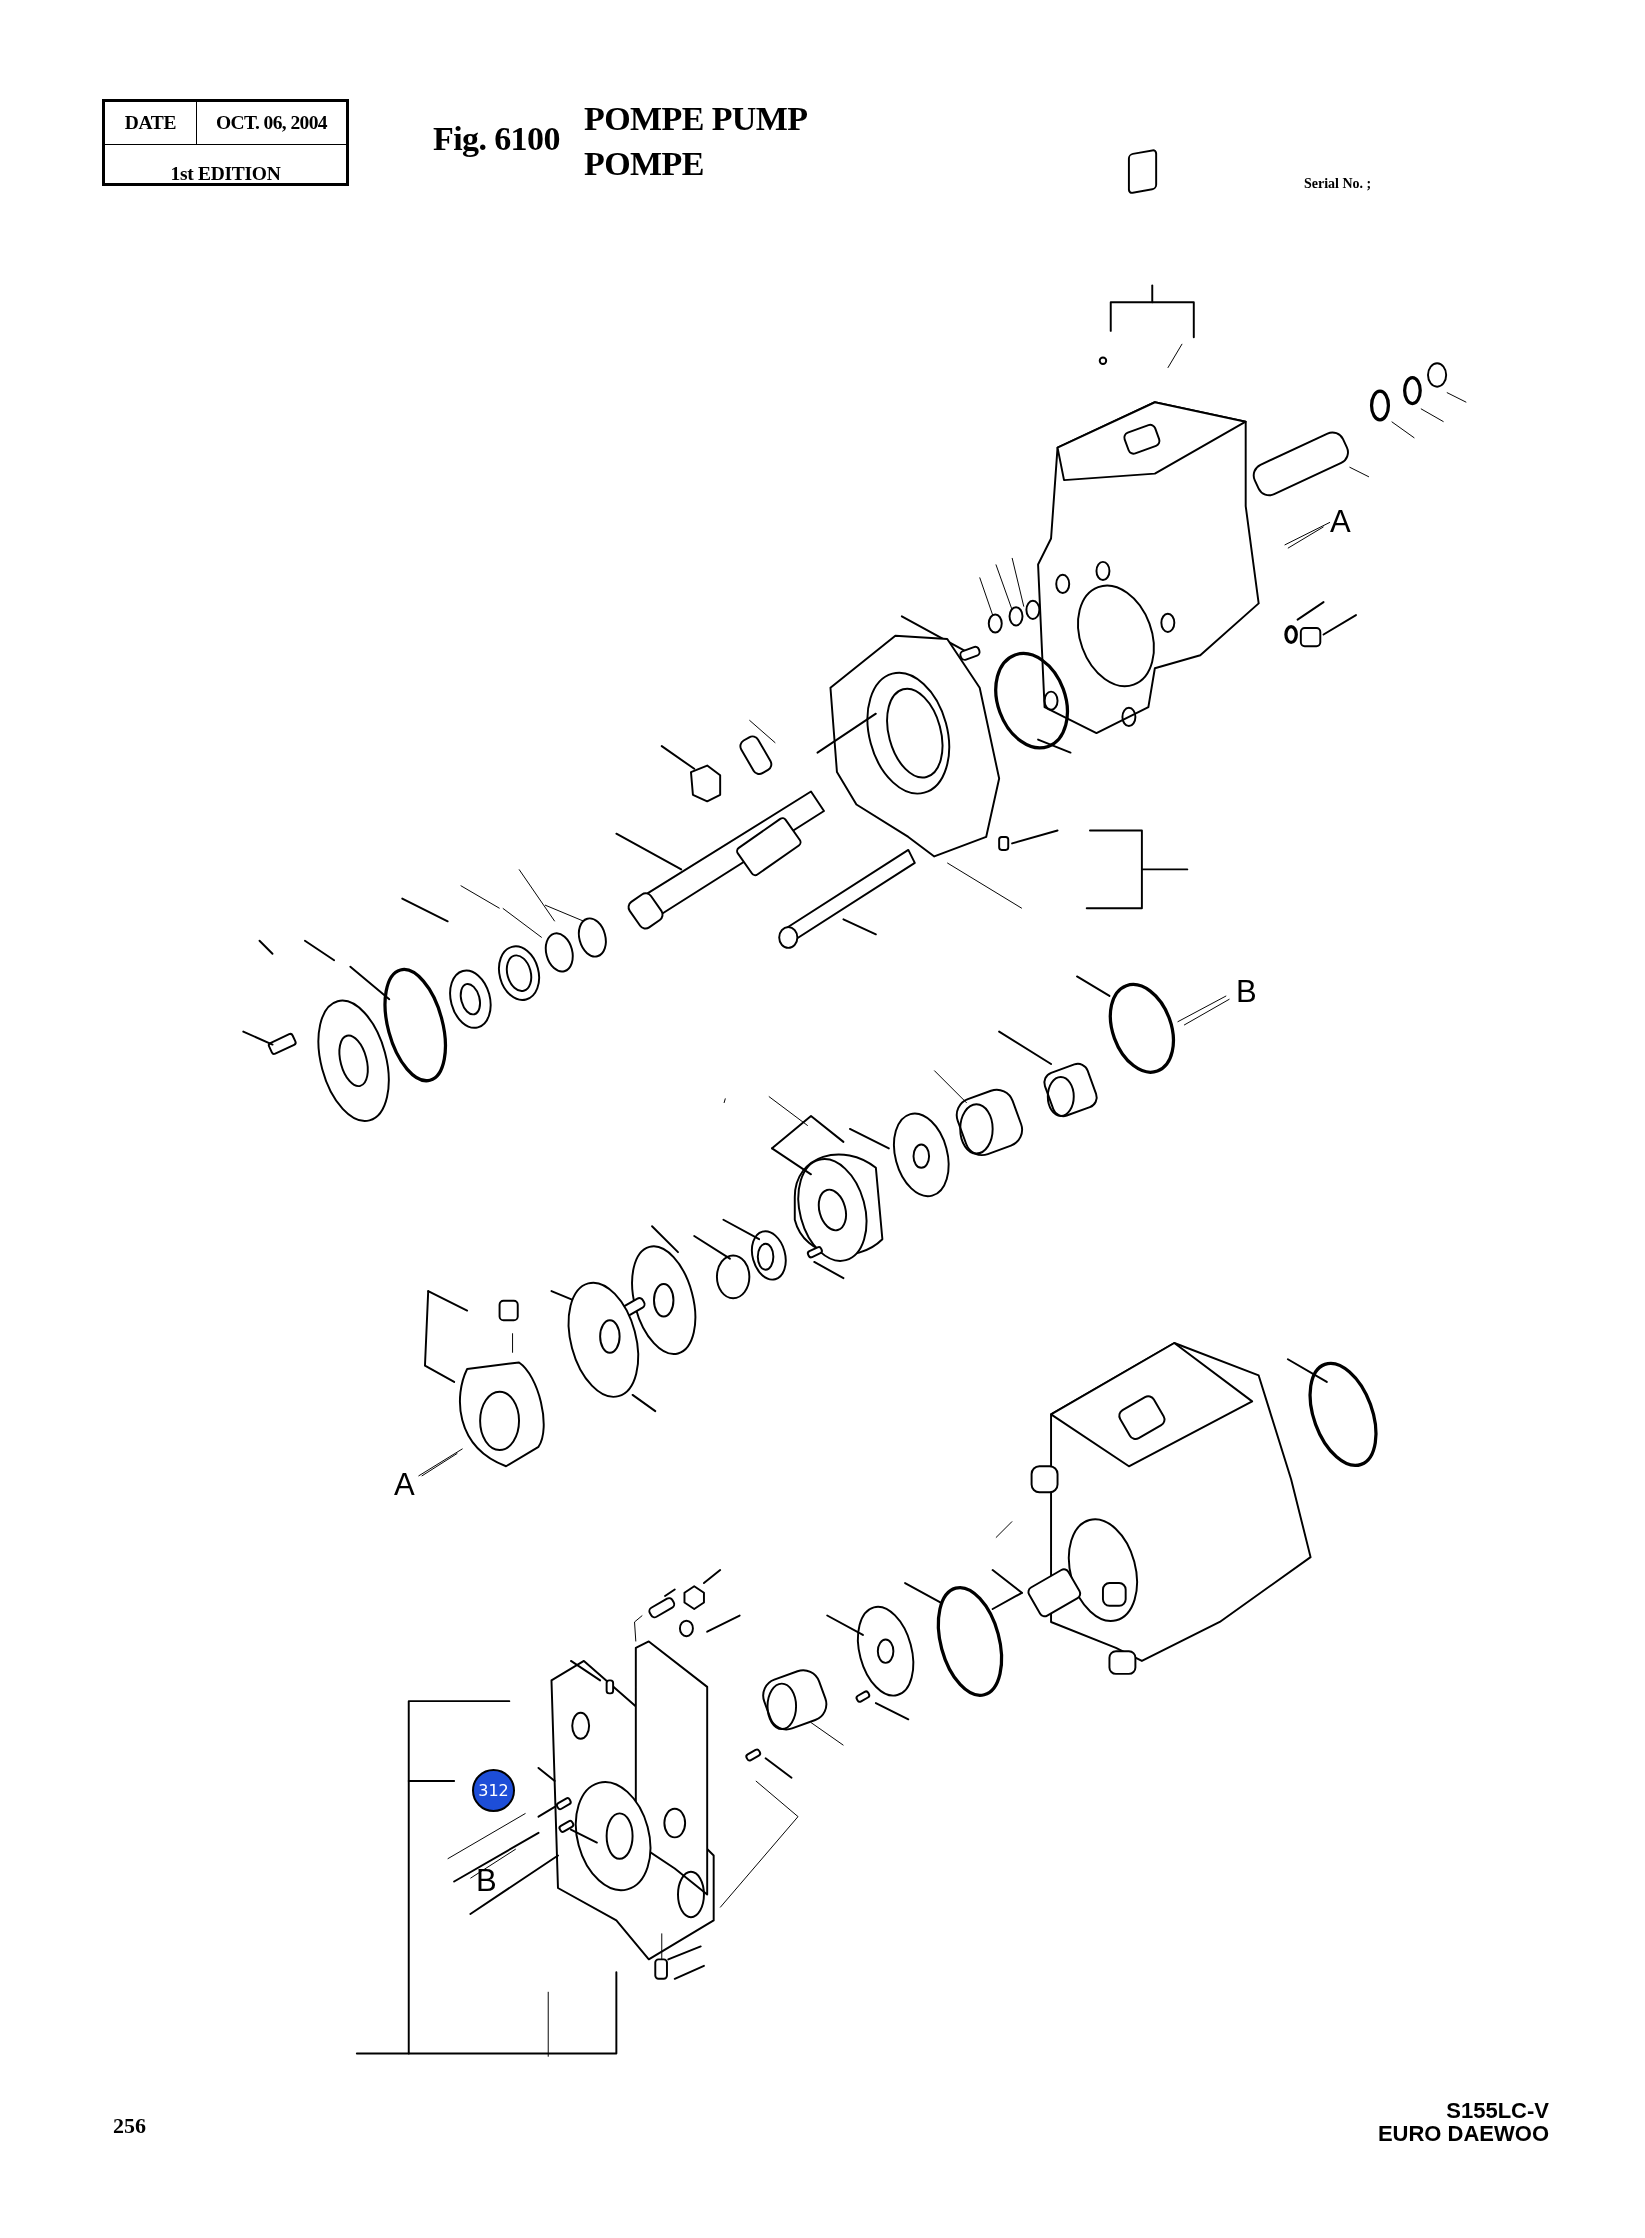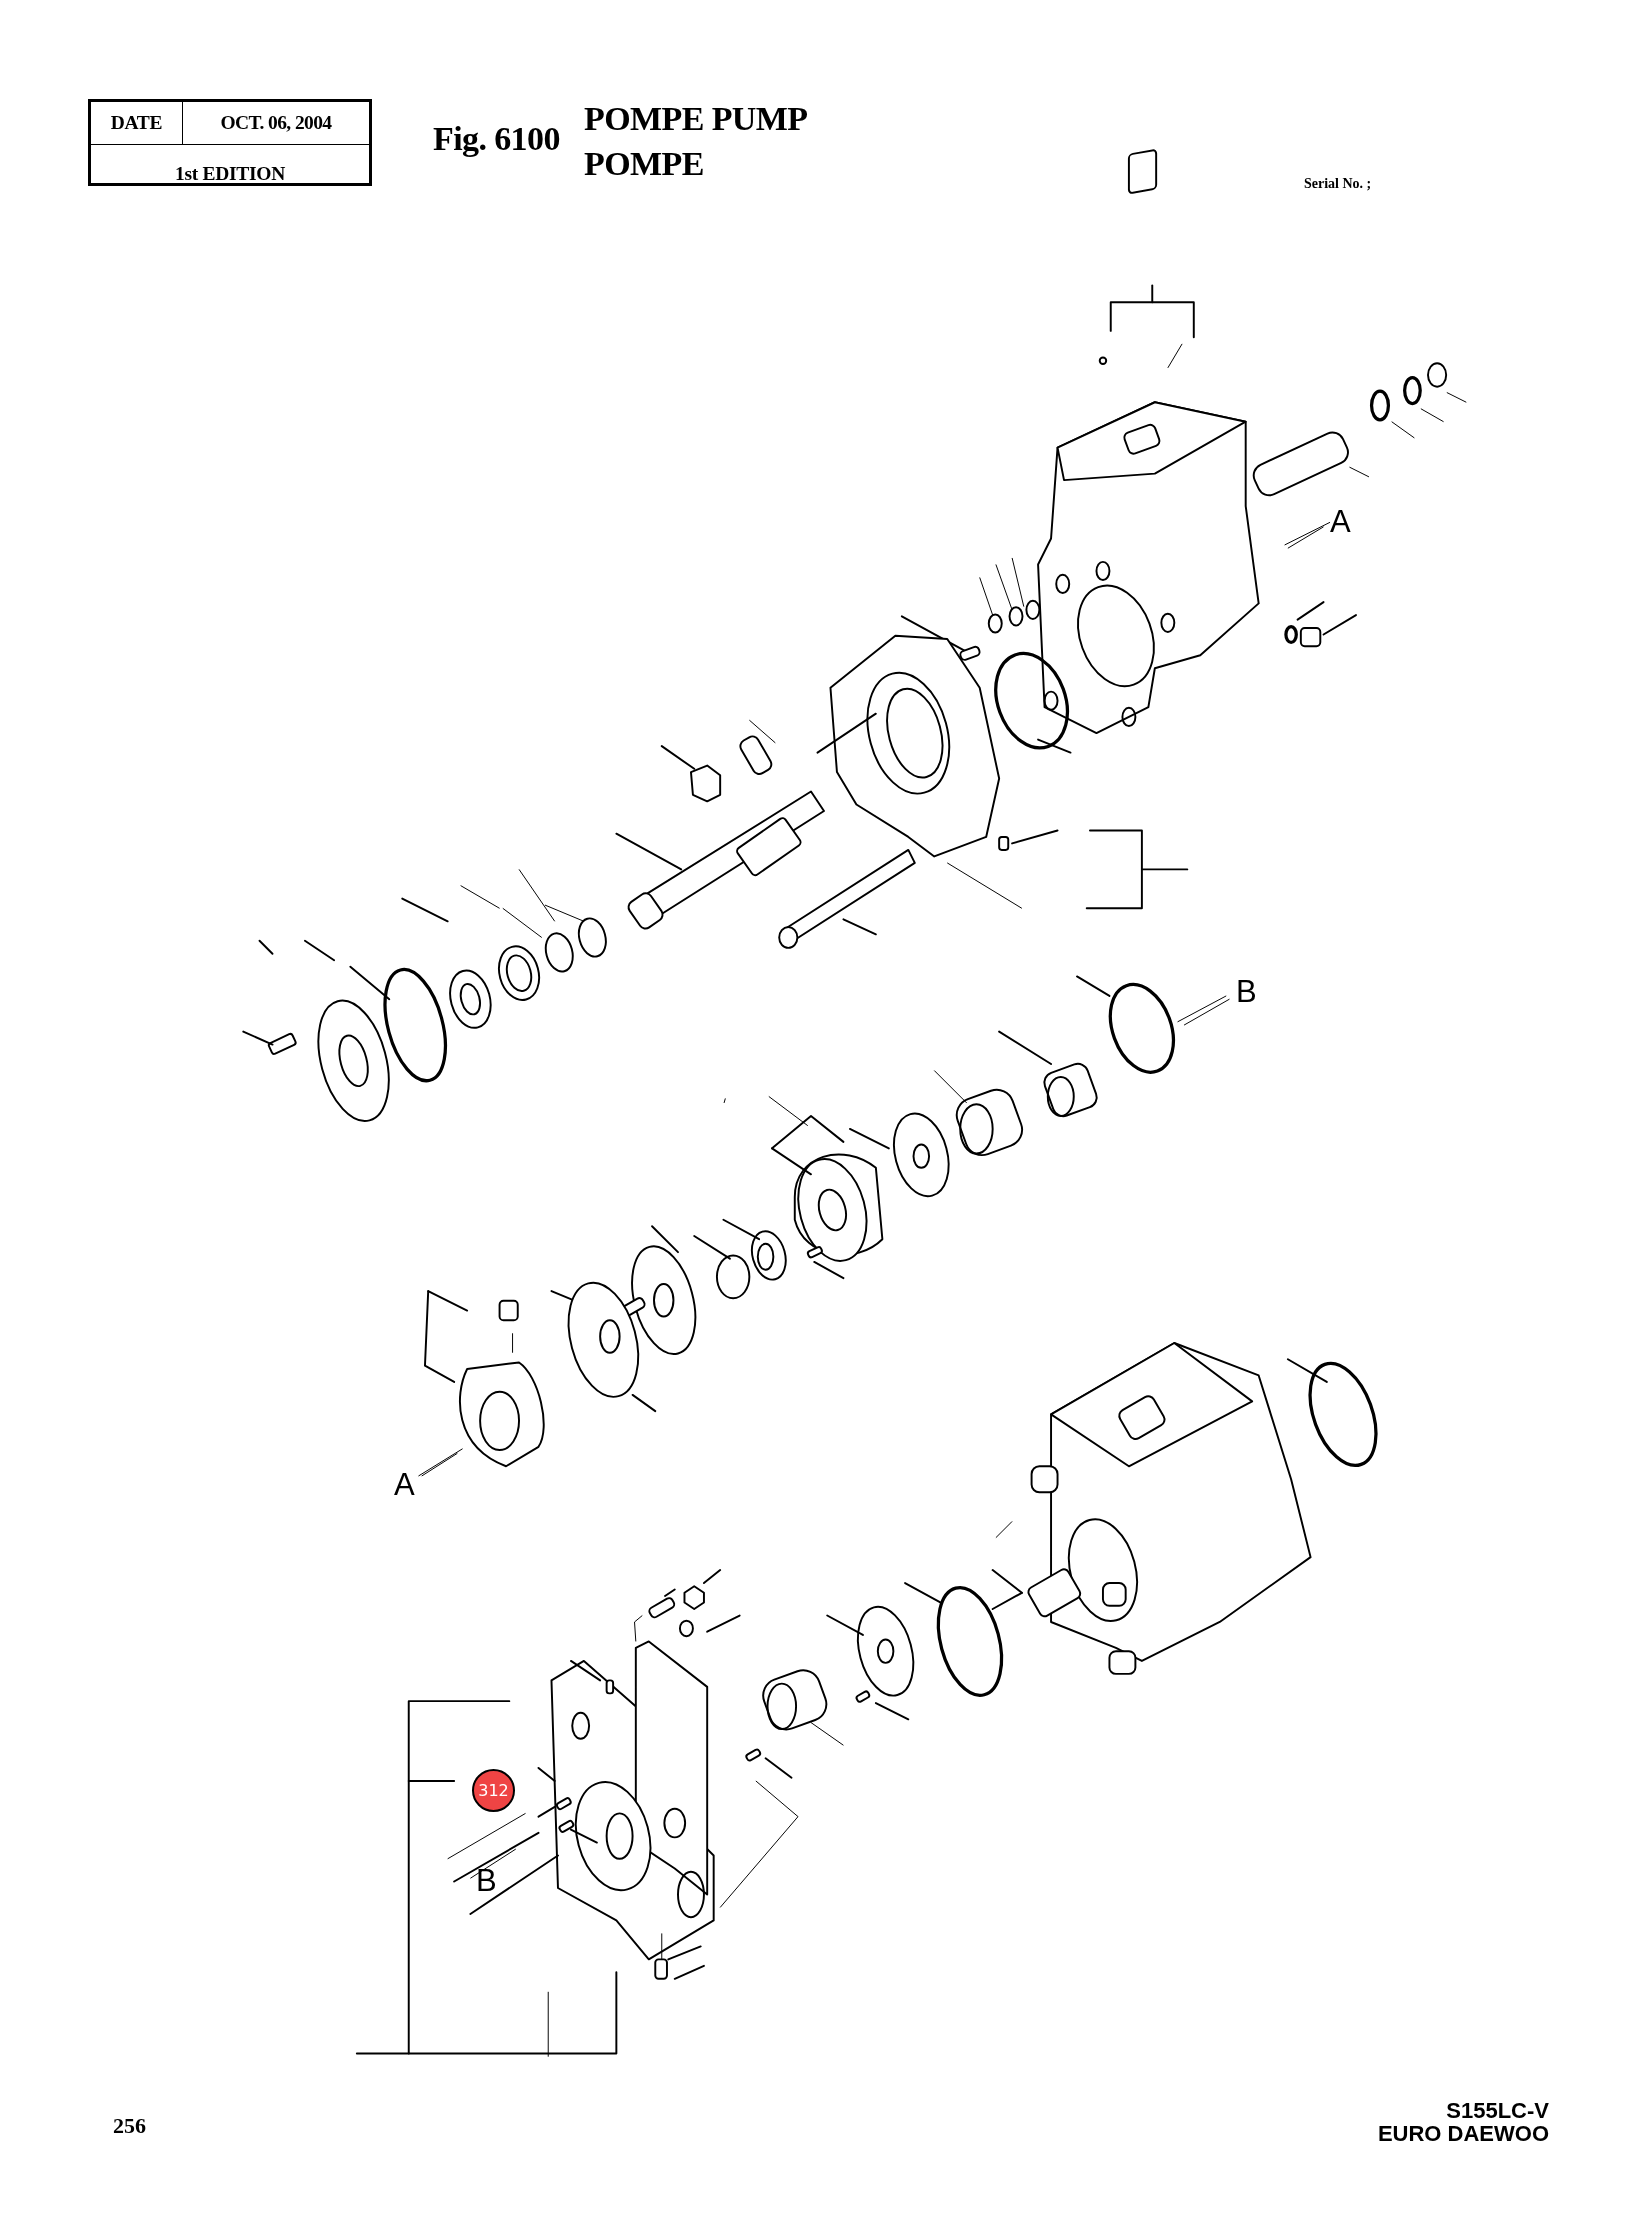--- a/index.html
+++ b/index.html
@@ -1,21 +1,21 @@
 <!DOCTYPE html>
 <html style="font-size:10.4px"><head>
 <meta charset="utf-8">
 <style>
   html, body { margin: 0; padding: 0; background: #ffffff; }
   body { width: 1646px; height: 2239px; position: relative; overflow: hidden;
          font-family: "Liberation Serif", serif; color: #000; }
   .page { position: absolute; inset: 0; }
 
   
-  .hdr-box { position: absolute; left: 88px; top: 99px; width: 284px; height: 87px;
+  .hdr-box { position: absolute; left: 102px; top: 99px; width: 247px; height: 87px;
              border: 3.2px solid #000; box-sizing: border-box; }
   .hdr-row1 { position: absolute; left: 0; top: 0; right: 0; height: 42px;
               border-bottom: 1.9px solid #000; display: flex; }
   .hdr-date-lbl { width: 91px; border-right: 1.9px solid #000; display:flex; align-items:center;
                   justify-content:center; font-weight: bold; font-size: 19.5px; letter-spacing: -0.3px; }
   .hdr-date-val { flex: 1; display:flex; align-items:center; justify-content:center;
                   font-weight: bold; font-size: 19.5px; letter-spacing: -0.6px; }
   .hdr-row2 { position: absolute; left: 0; right: 0; top: 43px; bottom: 0; display:flex;
               align-items:center; justify-content:center; font-weight: bold; font-size: 19.5px; letter-spacing:-0.3px;margin-top:20px; }
 
@@ -34,21 +34,21 @@
 
   .letter { position: absolute; font-family: "Liberation Sans", sans-serif; font-size: 31px; line-height: 1; }
 
   svg.drawing { position: absolute; left: 0; top: 0; }
   svg.drawing .ln { stroke: #000; stroke-width: 3; fill: none; stroke-linecap: round; stroke-linejoin: round; }
   svg.drawing .thin { stroke: #000; stroke-width: 1.5; fill: none; }
   svg.drawing .thick { stroke: #000; stroke-width: 5; fill: none; }
   svg.drawing .part { stroke: #000; stroke-width: 3; fill: #fff; stroke-linejoin: round; }
 
   .callout { position: absolute; left: 472px; top: 1769px; width: 43px; height: 43px; border-radius: 50%;
-             background: #ef4444; border: 2.6px solid #000; box-sizing: border-box;
+             background: #1d4ed8; border: 2.6px solid #000; box-sizing: border-box;
              display:flex; align-items:center; justify-content:center;
              color: #fff; font-family: "DejaVu Sans", sans-serif; font-size: 16px; cursor: pointer; }
 </style>
 </head>
 <body>
 
 <div class="page">
 
   <div class="hdr-box">
     <div class="hdr-row1">

